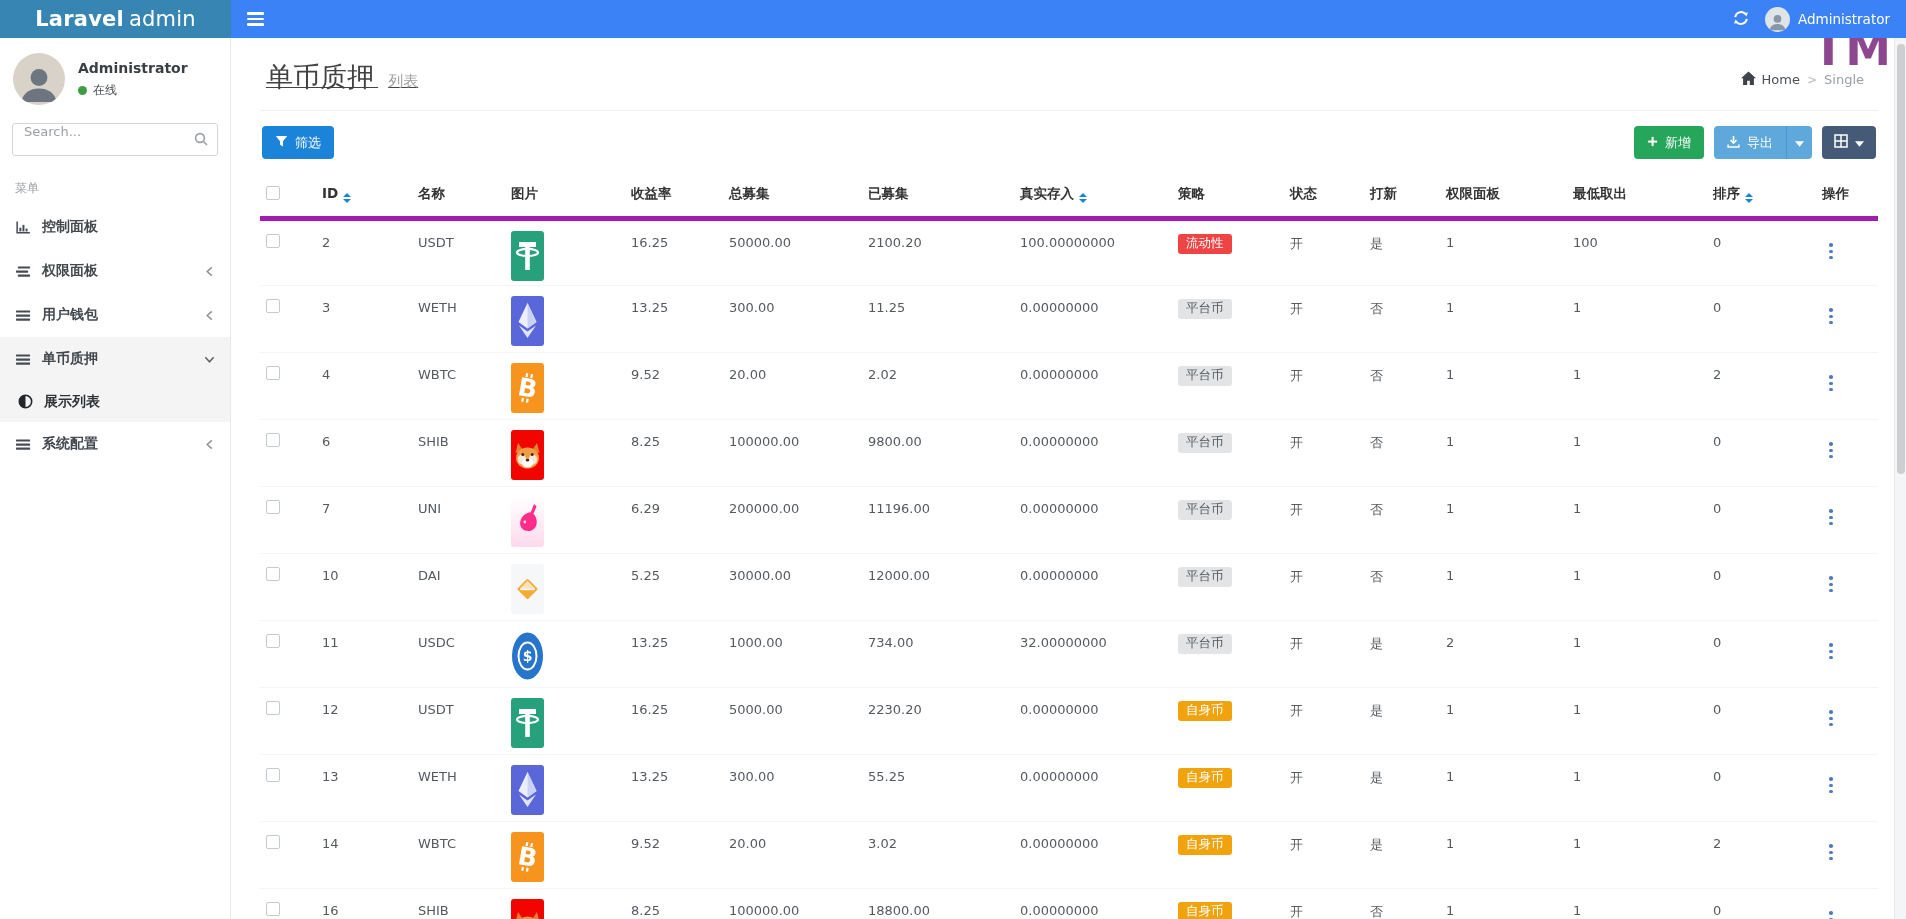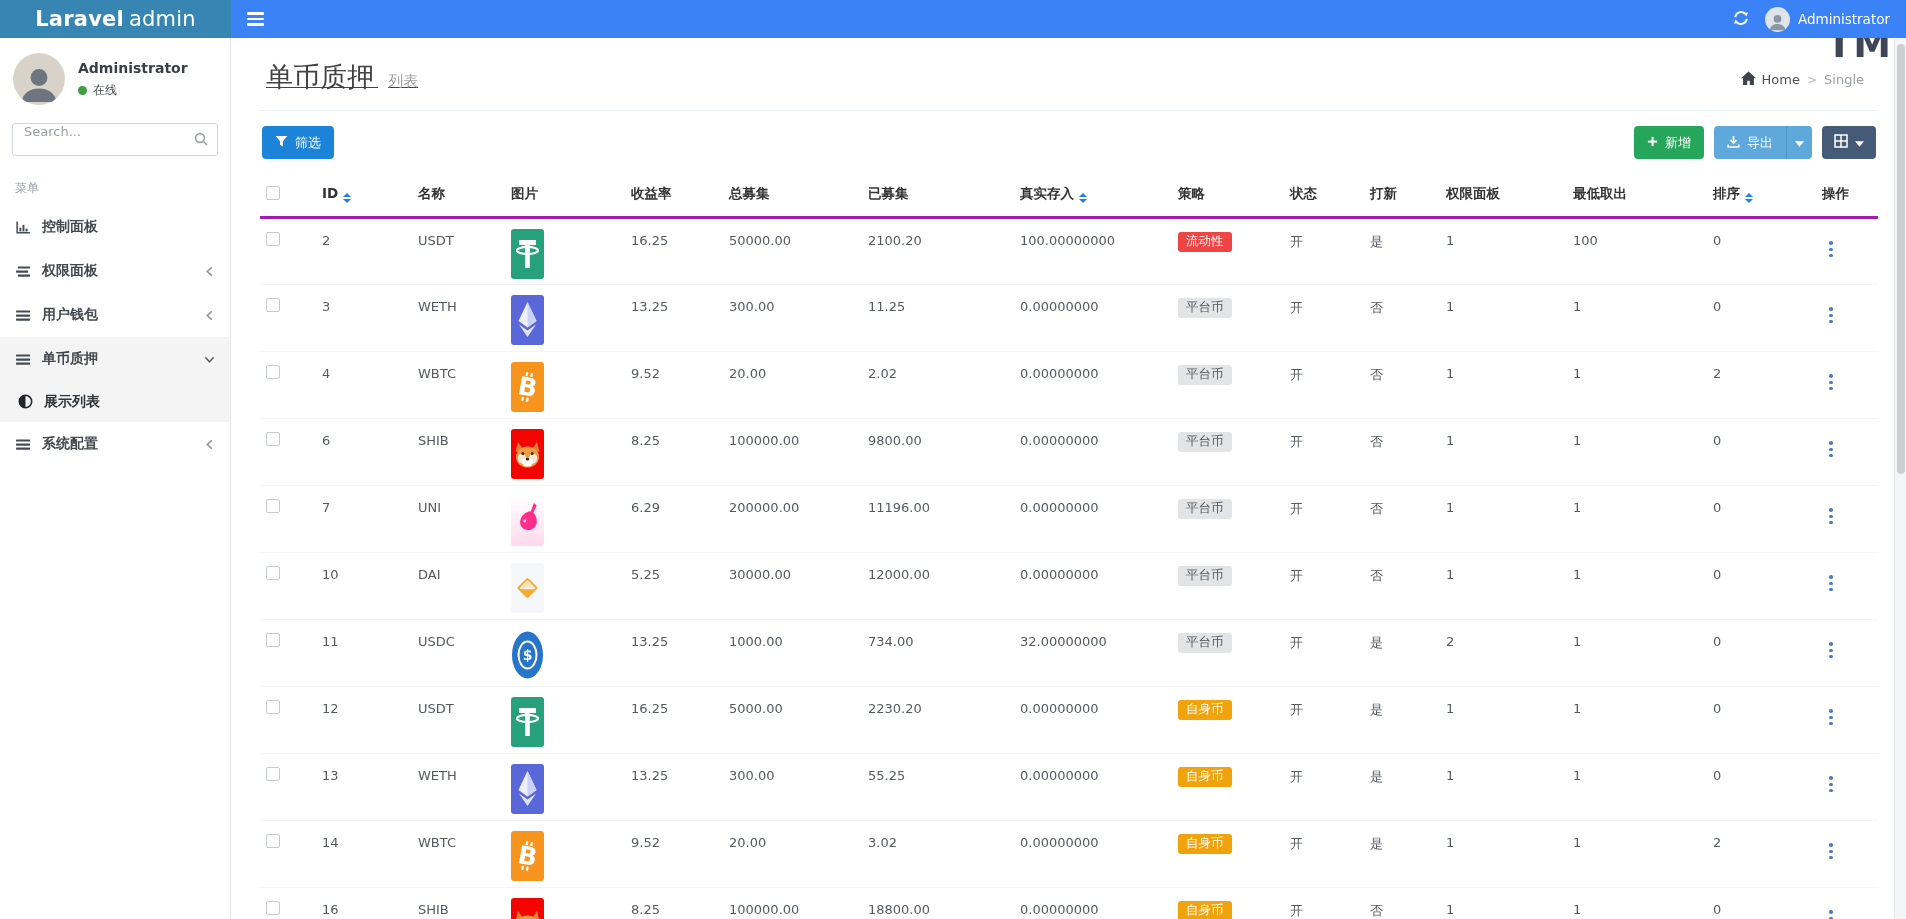--- a/index.html
+++ b/index.html
@@ -13,21 +13,21 @@
   .logo { width:231px; background:#3785b2; color:#fff; display:flex; align-items:center; justify-content:center; font-size:21px; letter-spacing:.2px; cursor:pointer; }
   .logo b { font-weight:700; margin-right:5px; }
   .logo span { font-weight:400; }
   .hamburger { width:48px; display:flex; flex-direction:column; justify-content:center; align-items:center; gap:3px; cursor:pointer; }
   .hamburger i { display:block; width:17px; height:2.4px; background:#fff; border-radius:1px; }
   .nav-right { margin-left:auto; display:flex; align-items:center; gap:16px; padding-right:16px; }
   .nav-icon-btn { cursor:pointer; display:flex; align-items:center; }
   .nav-user { display:flex; align-items:center; gap:8px; color:#fff; font-size:13.5px; cursor:pointer; }
   .avatar-sm { width:25px; height:25px; border-radius:50%; background:#dfe4e8; overflow:hidden; display:flex; align-items:flex-end; justify-content:center; }
   
-  .watermark { position:absolute; top:22px; right:14px; font-size:38px; font-weight:700; color:#0f172a; opacity:.8; z-index:10; letter-spacing:1px; }
+  .watermark { position:absolute; top:22px; right:14px; font-size:46px; font-weight:700; color:#701a75; opacity:.8; z-index:10; letter-spacing:1px; }
   
   .sidebar { position:absolute; top:38px; left:0; bottom:0; width:231px; background:#fff; border-right:1px solid #e5e7e9; z-index:12; }
   .user-panel { display:flex; align-items:center; gap:13px; padding:15px 13px 10px; }
   .avatar-lg { width:52px; height:52px; border-radius:50%; background:#d9d2c8; overflow:hidden; flex:none; display:flex; align-items:flex-end; justify-content:center; }
   .user-name { font-size:14px; color:#3a3f44; font-weight:600; margin-bottom:6px; }
   .user-status { font-size:12px; color:#43484d; display:flex; align-items:center; gap:6px; }
   .user-status .dot { width:9px; height:9px; border-radius:50%; background:#3f9d3f; display:inline-block; }
   .search-box { margin:8px 12px 4px; position:relative; }
   .search-box input { width:100%; height:33px; border:1px solid #d2d6de; border-radius:3px; padding:0 32px 16px 11px; font-size:13px; color:#555; outline:none; font-family:inherit; }
   .search-box input::placeholder { color:#9aa0a6; }
@@ -52,21 +52,21 @@
   .btn { display:inline-flex; align-items:center; gap:7px; height:33px; padding:0 13px; border:none; border-radius:4px; color:#fff; font-size:13px; cursor:pointer; font-family:inherit; }
   .btn-filter { background:#1b84d8; }
   .btn-right-group { margin-left:auto; display:flex; gap:10px; align-items:center; }
   .btn-add { background:#26a65b; }
   .btn-split { display:flex; }
   .btn-export { background:#5fa8dc; border-radius:4px 0 0 4px; }
   .btn-export-caret { background:#5fa8dc; border-left:1px solid #4b97cd; border-radius:0 4px 4px 0; width:26px; height:33px; display:flex; align-items:center; justify-content:center; cursor:pointer; }
   .btn-grid { background:#455a77; padding:0 12px; }
   
   table { width:100%; border-collapse:collapse; table-layout:fixed; }
-  thead th { text-align:left; font-size:13.5px; color:#333; font-weight:700; padding:12px 6px 13px; border-bottom:3px solid #a21caf; white-space:nowrap; }
+  thead th { text-align:left; font-size:13.5px; color:#333; font-weight:700; padding:12px 6px 13px; border-bottom:5px solid #a21caf; white-space:nowrap; }
   tbody td { height:67px; vertical-align:top; padding:14px 6px 0; font-size:13px; color:#545a60; border-bottom:1px solid #f2f4f6; white-space:nowrap; }
   td.cb-cell, th.cb-cell { padding-top:13px; }
   input[type="checkbox"] { appearance:none; -webkit-appearance:none; width:14px; height:14px; border:1px solid #c6cbd0; border-radius:2px; background:#fff; cursor:pointer; }
   .coin { width:33px; height:50px; border-radius:3px; overflow:hidden; display:block; margin-top:-4px; }
   .sort { display:inline-flex; flex-direction:column; gap:2px; margin-left:5px; vertical-align:1px; cursor:pointer; }
   .sort i { width:0; height:0; border-left:4px solid transparent; border-right:4px solid transparent; }
   .sort .up { border-bottom:4.5px solid #1b84d8; }
   .sort .dn { border-top:4.5px solid #1b84d8; }
   .badge { display:inline-block; padding:3px 8px 4px; border-radius:3px; font-size:12.5px; line-height:1; color:#fff; margin-top:-2px; }
   .badge-success { background:#ef4444; }

